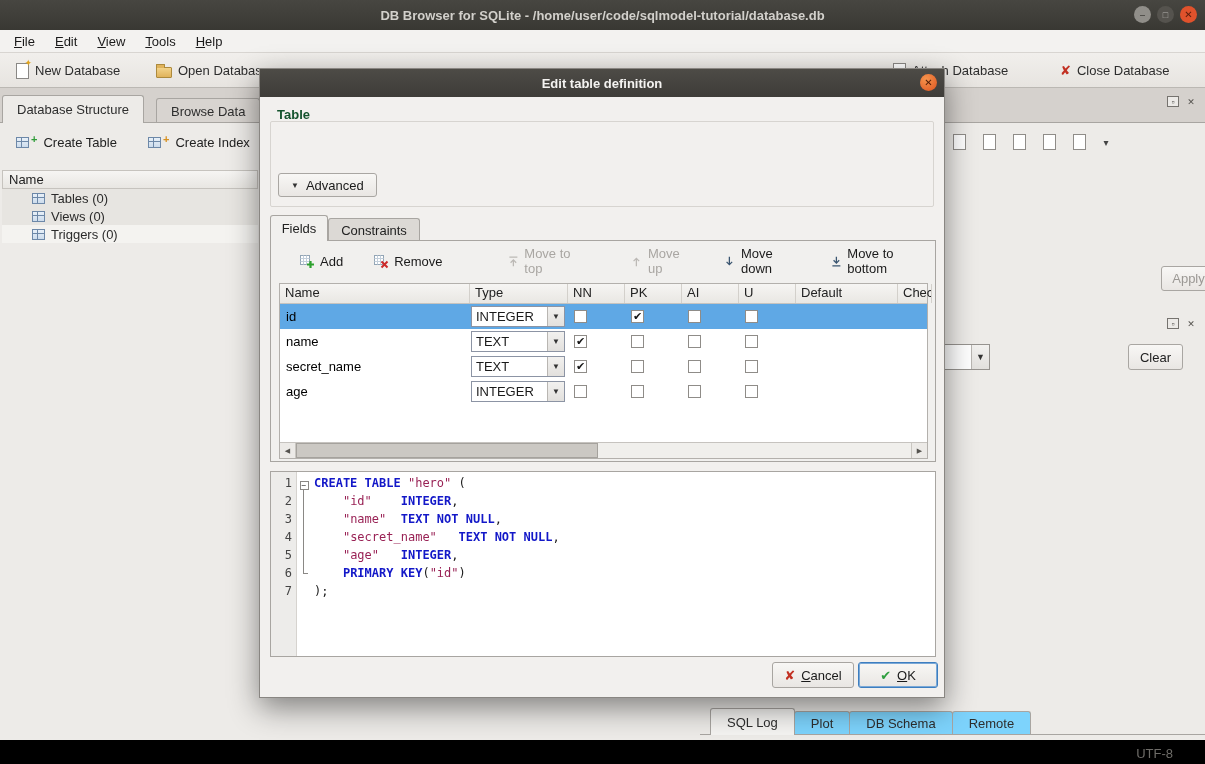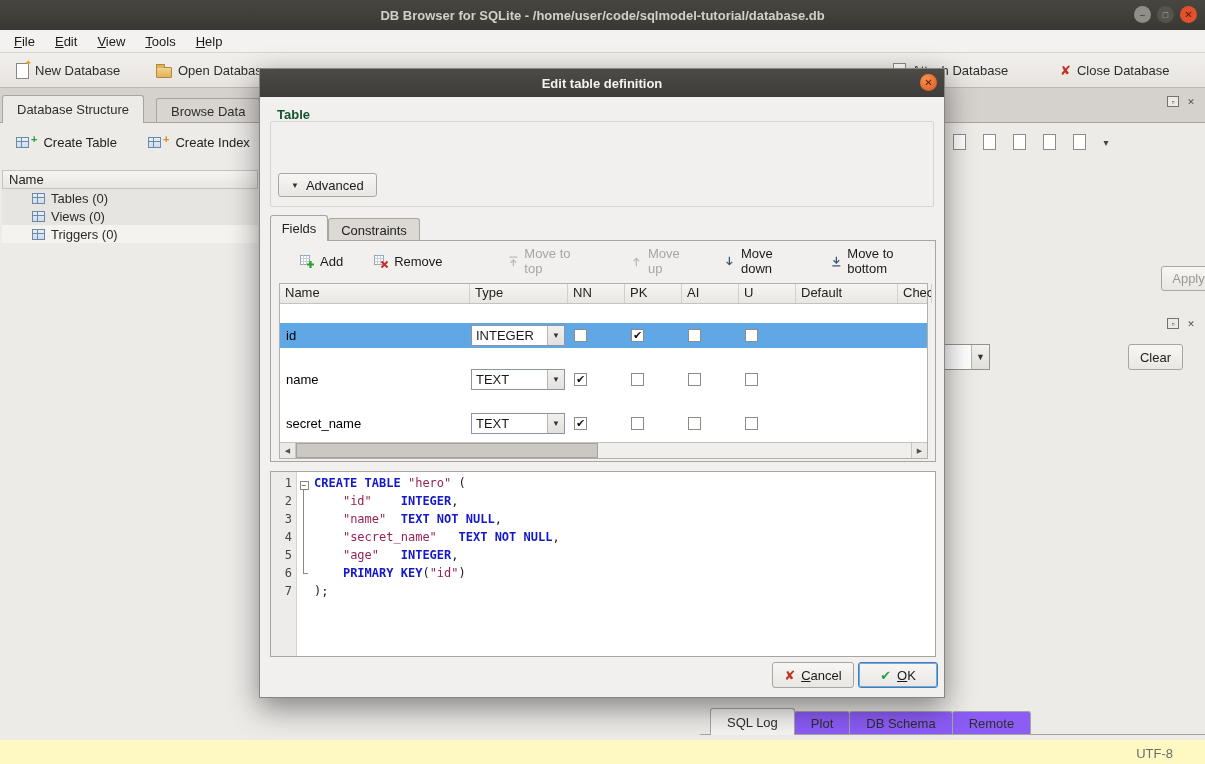--- a/index.html
+++ b/index.html
@@ -76,24 +76,24 @@
   .combo-stub { position:absolute; left:860px; top:221px; width:130px; height:26px; background:#fff;
     border:1px solid #96938f; display:flex; }
   .combo-stub .sp { flex:1; }
   .combo-stub .ar { width:18px; border-left:1px solid #b9b6b2; background:linear-gradient(#f2f1ef,#e2e0dd);
     display:flex; align-items:center; justify-content:center; font-size:9px; color:#333; }
 
   #bottomTabs { position:absolute; left:710px; top:585px; height:27px; display:flex; align-items:flex-end; }
   .btab { display:flex; align-items:center; padding:0 16px; border:1px solid #a8a5a1; border-bottom:none;
     border-radius:3px 3px 0 0; color:#2e2e2e; }
   .btab.active { height:27px; background:#f5f4f2; z-index:2; }
-  .btab:not(.active) { height:24px; background:#8b5cf6; margin-left:-1px; }
+  .btab:not(.active) { height:24px; background:#7dd3fc; margin-left:-1px; }
   .tabline { position:absolute; left:700px; top:611px; width:505px; height:1px; background:#a8a5a1; }
 
-  .statusbar { position:absolute; left:0; top:740px; width:1205px; height:24px; background:#fef9c3; }
+  .statusbar { position:absolute; left:0; top:740px; width:1205px; height:24px; background:#000000; }
   .enc { position:absolute; right:32px; top:6px; color:#6e6c68; }
 
   
   .dialog { position:absolute; left:259px; top:68px; width:686px; height:630px; background:#f2f0ee;
     border:1px solid #898682; box-shadow:0 10px 28px rgba(0,0,0,.45); z-index:10; }
   .dlg-title { position:absolute; left:0; top:0; right:0; height:28px;
     background:linear-gradient(#4d4b46,#3e3c38); display:flex; align-items:center; justify-content:center; }
   .dlg-title > span.t { color:#f4f3f1; font-weight:bold; }
   .dlg-close { position:absolute; right:7px; top:5px; width:17px; height:17px; border-radius:50%;
     background:radial-gradient(circle at 35% 30%,#f5944d,#dd5420); color:#4d1a06; font-size:10px;
@@ -114,21 +114,21 @@
   .fieldpanel { position:absolute; left:10px; top:171px; width:666px; height:222px;
     border:1px solid #a8a5a1; background:#f1f0ee; }
   .ftoolbar { position:absolute; left:10px; top:5px; height:30px; display:flex; align-items:center; }
   .fbtn { display:flex; align-items:center; gap:5px; padding:4px 6px; color:#1a1a1a; }
   .fbtn.disabled { color:#a9a6a2; }
 
   .grid { position:absolute; left:8px; top:42px; width:649px; height:176px; border:1px solid #b3b0ac; background:#fff; }
   .gridhead { display:flex; height:20px; background:linear-gradient(#f6f5f3,#e9e7e3); border-bottom:1px solid #c6c3bf; }
   .hc { border-right:1px solid #d3d0cb; padding:1px 0 0 5px; overflow:hidden; white-space:nowrap; color:#222; flex:none; }
   #grid-body { height:139px; overflow:hidden; }
-  .gridrow { display:flex; height:25px; align-items:flex-end;margin-top:19px; }
+  .gridrow { display:flex; height:25px; align-items:flex-end; }
   .gridrow.selected { background:#5fa8e5; }
   .cell { height:100%; display:flex; align-items:center; overflow:hidden; flex:none; }
   .namecell { padding-left:6px; color:#000; }
   .combo { display:flex; align-items:center; background:#fff; border:1px solid #8c94a4; height:21px;
     flex:1; margin:0 3px 0 1px; }
   .combo .cv { flex:1; padding-left:4px; font-size:13px; white-space:nowrap; overflow:hidden; }
   .combo .ca { width:17px; height:100%; border-left:1px solid #b9b6b2;
     background:linear-gradient(#f2f1ef,#e2e0dd); display:flex; align-items:center; justify-content:center;
     font-size:8px; color:#333; flex:none; }
   .cb { width:13px; height:13px; background:#fff; border:1px solid #8f8c88; margin-left:6px;

